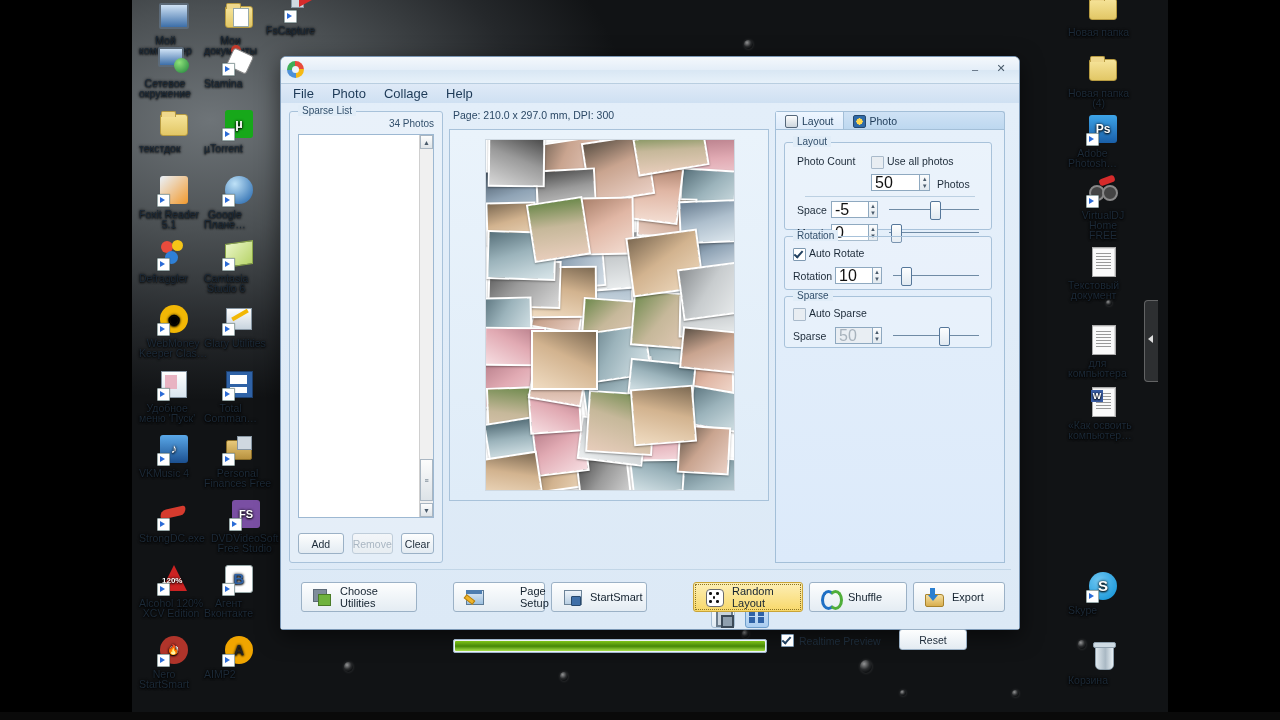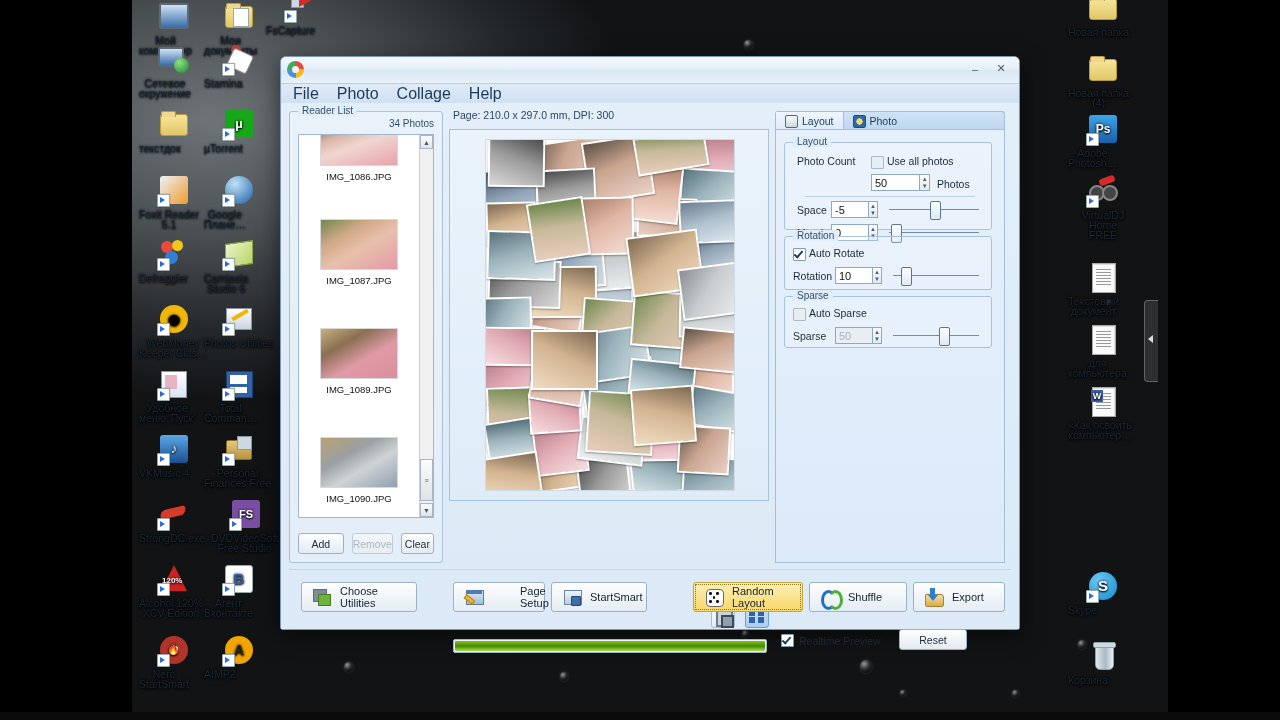--- a/index.html
+++ b/index.html
@@ -67,21 +67,21 @@
     background:conic-gradient(#e84b3c 0deg 90deg,#f5b914 90deg 180deg,#4d90d8 180deg 270deg,#3fae57 270deg 360deg);}
   .titlebar .app-icon:after{content:"";position:absolute;inset:5px;border-radius:50%;background:#eef4fa;}
   .titlebar .title{position:absolute;left:0;right:0;top:5px;text-align:center;
     font-size:11px;color:#7c8da0;}
   .winbtn{position:absolute;top:3px;width:24px;height:17px;font-size:11px;color:#4a5b6b;
     display:flex;align-items:center;justify-content:center;cursor:default;}
   .winbtn.min{right:32px;}
   .winbtn.close{right:6px;}
   .menubar{height:19px;background:linear-gradient(180deg,#dfeaf7,#cfe0f2);
     border-bottom:1px solid #bfd3e6;display:flex;align-items:center;padding-left:12px;gap:18px;}
-  .menubar span{font-size:16px;color:#1d3a57;}
+  .menubar span{font-size:13px;color:#1d3a57;}
   .winbody{position:absolute;left:0;right:0;top:46px;bottom:0;
     background:linear-gradient(180deg,#e3eef9,#dce9f6);padding:6px 8px 8px;box-sizing:border-box;}
 
   
   .gbox{position:absolute;border:1px solid #a8c2da;border-radius:3px;background:rgba(255,255,255,.22);}
   .gbox>.cap{position:absolute;top:-7px;left:8px;background:#e1edf8;padding:0 4px;font-size:10px;color:#33506c;}
 
   
   .photolist{left:8px;top:8px;width:152px;height:450px;}
   .pl-count{position:absolute;right:8px;top:6px;font-size:10px;color:#33506c;}
@@ -131,21 +131,21 @@
   .tabico{width:11px;height:11px;border-radius:2px;display:inline-block;}
   .rpanel{position:absolute;left:494px;top:26px;width:228px;height:432px;
     background:linear-gradient(180deg,#e6f0fa,#dceafa);border:1px solid #a3bfd8;}
 
   .g-layout{left:8px;top:12px;width:206px;height:86px;}
   .g-rot{left:8px;top:106px;width:206px;height:52px;}
   .g-sparse{left:8px;top:166px;width:206px;height:50px;}
   .lbl{position:absolute;font-size:10.5px;color:#1c2a38;}
   .spin{position:absolute;height:17px;display:flex;}
   .spin input{width:100%;height:100%;border:1px solid #8fa9c0;border-right:none;background:#fff;
-    font-size:11px;color:#111;padding:0 3px;box-sizing:border-box;font-family:"Liberation Sans",sans-serif;}
+    font-size:16px;color:#111;padding:0 3px;box-sizing:border-box;font-family:"Liberation Sans",sans-serif;}
   .spin input:disabled{background:#e9eef3;color:#a8b3bd;}
   .spin .arrows{width:13px;border:1px solid #8fa9c0;box-sizing:border-box;
     background:linear-gradient(180deg,#fbfcfd,#e2e9ef);display:flex;flex-direction:column;}
   .spin .arrows span{flex:1;display:flex;align-items:center;justify-content:center;font-size:6px;color:#4a5b6b;}
   .slider{position:absolute;height:17px;}
   .slider .track{position:absolute;left:0;right:0;top:8px;height:1px;background:#6f8ba5;}
   .slider .knob{position:absolute;top:0;width:9px;height:17px;border-radius:2px;
     background:linear-gradient(180deg,#fdfefe,#e0e9f1);border:1px solid #55779a;}
   .cb{position:absolute;width:11px;height:11px;border:1px solid #7f9ab2;background:#fff;border-radius:1px;}
   .cb.checked:after{content:"";position:absolute;left:2px;top:0px;width:3px;height:7px;
@@ -273,21 +273,21 @@
         </div>
         <span class="lbl">WebMoney
 Keeper Clas…</span>
       </div>
       <div class="icon-cell" style="left: 204px; top: 303px;">
         <div class="glyph">
           <span style="position:absolute;left:3px;top:5px;width:24px;height:20px;background:linear-gradient(180deg,#fdfdfd,#c8d4de);border:1px solid #8796a3;"></span>
           <span style="position:absolute;left:8px;top:10px;width:18px;height:4px;background:#f2b705;transform:rotate(-30deg);"></span>
           <span class="shortcut-arrow"></span>
         </div>
-        <span class="lbl">Photos Utilities</span>
+        <span class="lbl">Glary Utilities</span>
       </div>
       <div class="icon-cell" style="left: 139px; top: 368px;">
         <div class="glyph">
           <span style="position:absolute;left:3px;top:3px;width:24px;height:25px;background:linear-gradient(180deg,#fff,#d9e5ef);border:1px solid #8796a3;"></span>
           <span style="position:absolute;left:7px;top:7px;width:12px;height:14px;background:#e8b3c2;"></span>
           <span class="shortcut-arrow"></span>
         </div>
         <span class="lbl">Удобное
 меню 'Пуск'</span>
       </div>
@@ -398,21 +398,21 @@
       <div class="icon-cell" style="left: 1068px; top: 175px;">
         <div class="glyph">
           <span style="position:absolute;left:2px;top:10px;width:12px;height:12px;border-radius:50%;background:#444;border:2px solid #888;"></span>
           <span style="position:absolute;left:15px;top:10px;width:12px;height:12px;border-radius:50%;background:#444;border:2px solid #888;"></span>
           <span style="position:absolute;left:12px;top:2px;width:16px;height:7px;background:#d62b2b;transform:rotate(-20deg);border-radius:3px;"></span>
           <span class="shortcut-arrow"></span>
         </div>
         <span class="lbl">VirtualDJ Home
 FREE</span>
       </div>
-      <div class="icon-cell" style="left: 1068px; top: 261px;">
+      <div class="icon-cell" style="left: 1068px; top: 245px;">
         <div class="glyph">
           <span class="a-doc"></span>
         </div>
         <span class="lbl">Текстовый
 документ</span>
       </div>
       <div class="icon-cell" style="left: 1068px; top: 323px;">
         <div class="glyph">
           <span class="a-doc"></span>
         </div>
@@ -457,42 +457,24 @@
     <div class="menubar">
       <span>File</span>
       <span>Photo</span>
       <span>Collage</span>
       <span>Help</span>
     </div>
 
     <div class="winbody">
 
       <div class="gbox photolist">
-        <div class="cap">Reader List</div>
+        <div class="cap">Sparse List</div>
         <div class="pl-count">34 Photos</div>
 
         <div class="pl-inner">
-          <div class="pl-items" id="pl-items">
-              <div class="pl-item" style="top: -20px;">
-                <div class="thumb" style="background:linear-gradient(160deg,#4a4236 0%,#d9b6a6 35%,#f0d6cf 55%,#e8a2ae 100%)"></div>
-                <span class="nm">IMG_1086.JPG</span>
-              </div>
-              <div class="pl-item" style="top: 84px;">
-                <div class="thumb" style="background:linear-gradient(150deg,#6f8a4e 0%,#cfa886 30%,#e7c0ac 55%,#e49aa6 100%)"></div>
-                <span class="nm">IMG_1087.JPG</span>
-              </div>
-              <div class="pl-item" style="top: 193px;">
-                <div class="thumb" style="background:linear-gradient(150deg,#c6b07a 0%,#8a6f53 30%,#e09aa6 60%,#d98f9c 100%)"></div>
-                <span class="nm">IMG_1089.JPG</span>
-              </div>
-              <div class="pl-item" style="top: 302px;">
-                <div class="thumb" style="background:linear-gradient(150deg,#b9a173 0%,#9aa0a4 35%,#cfd3d6 60%,#8fa0ad 100%)"></div>
-                <span class="nm">IMG_1090.JPG</span>
-              </div>
-            </div>
           <div class="pl-scroll">
             <div class="arrowbtn up">▲</div>
             <div class="thumbgrip">≡</div>
             <div class="arrowbtn dn">▼</div>
           </div>
         </div>
 
         <div class="pl-buttons">
           <div class="btn" style="width:56px">Add</div>
           <div class="btn dis" style="width:44px">Remove</div>

